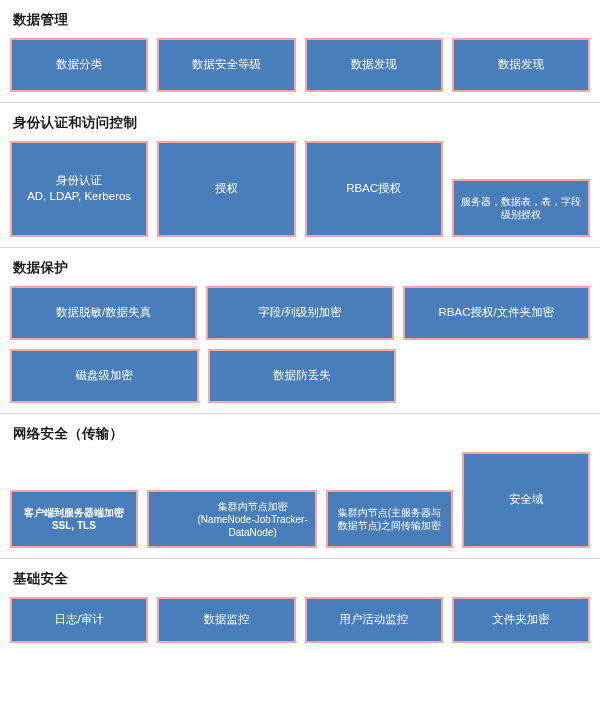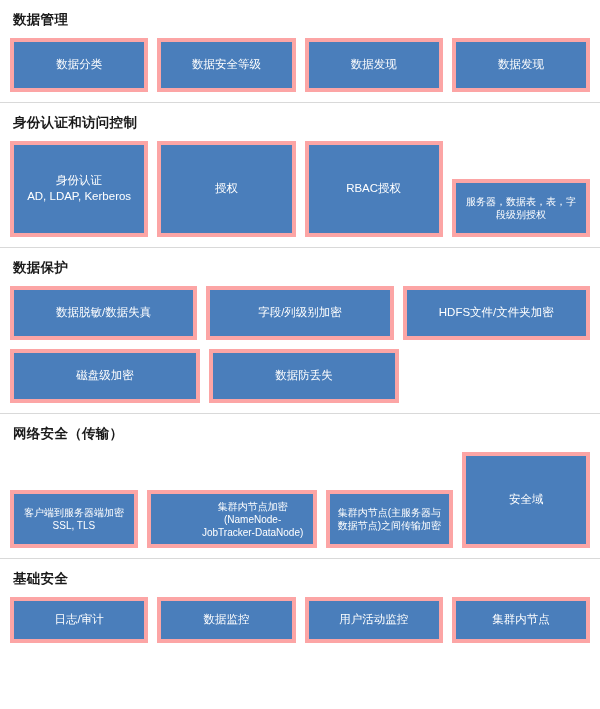--- a/index.html
+++ b/index.html
@@ -42,21 +42,21 @@
     flex-direction: row;
     gap: 9px;
     margin-bottom: 9px;
   }
   .row:last-child {
     margin-bottom: 0;
   }
   .card {
     box-sizing: border-box;
     background: #4a7ebb;
-    border: 4px solid #fca5a5;
+    border: 2px solid #fca5a5;
     color: #ffffff;
     display: flex;
     align-items: center;
     justify-content: center;
     text-align: center;
     font-size: 11.5px;
     line-height: 1.35;
     padding: 4px 6px;
     flex: 1 1 0;
     min-height: 54px;
@@ -100,44 +100,44 @@
       <div class="card h58">RBAC授权</div>
       <div class="card h58 small-text">服务器，数据表，表，字段级别授权</div>
     </div>
   </div>
 
   <div class="section">
     <div class="section-title">数据保护</div>
     <div class="row">
       <div class="card h54">数据脱敏/数据失真</div>
       <div class="card h54">字段/列级别加密</div>
-      <div class="card h54">HDFS文件/文件夹加密</div>
+      <div class="card h54">RBAC授权/文件夹加密</div>
     </div>
     <div class="row">
       <div class="card h54">磁盘级加密</div>
       <div class="card h54">数据防丢失</div>
       <div class="card h54 placeholder"></div>
     </div>
   </div>
 
   <div class="section">
     <div class="section-title">网络安全（传输）</div>
     <div class="row">
-      <div class="card h58 small-text" style="white-space:pre-line;">客户端到服务器端加密
+      <div class="card h58 small-text" style="white-space:pre-line;font-weight:bold;">客户端到服务器端加密
 SSL, TLS</div>
       <div class="card h58 small-text" style="white-space:pre-line;padding-left:48px;">集群内节点加密
 (NameNode-JobTracker-DataNode)</div>
       <div class="card h58 small-text">集群内节点(主服务器与数据节点)之间传输加密</div>
       <div class="card h58">安全域</div>
     </div>
   </div>
 
   <div class="section">
     <div class="section-title">基础安全</div>
     <div class="row">
       <div class="card h46">日志/审计</div>
       <div class="card h46">数据监控</div>
       <div class="card h46">用户活动监控</div>
-      <div class="card h46">集群内节点</div>
+      <div class="card h46">文件夹加密</div>
     </div>
   </div>
 
 </div>
 
 </body></html>

